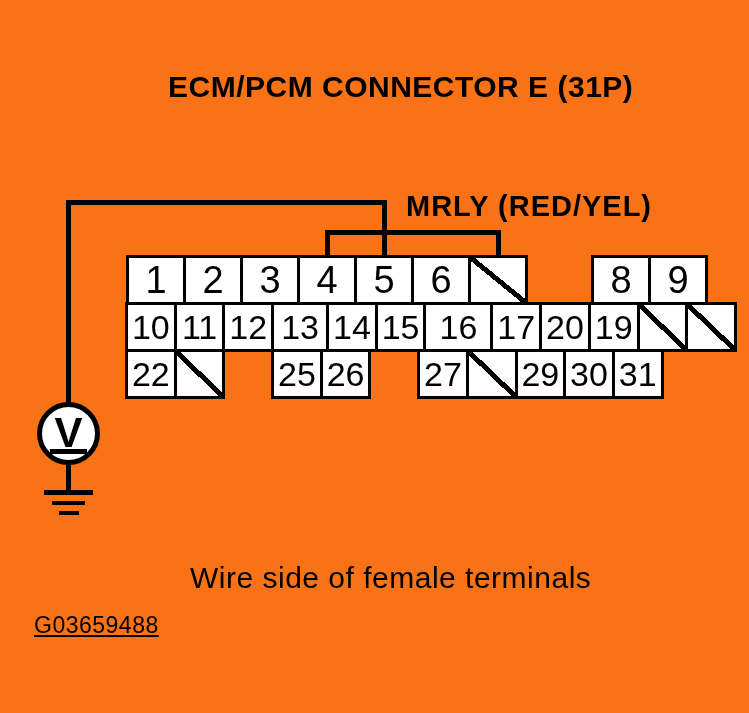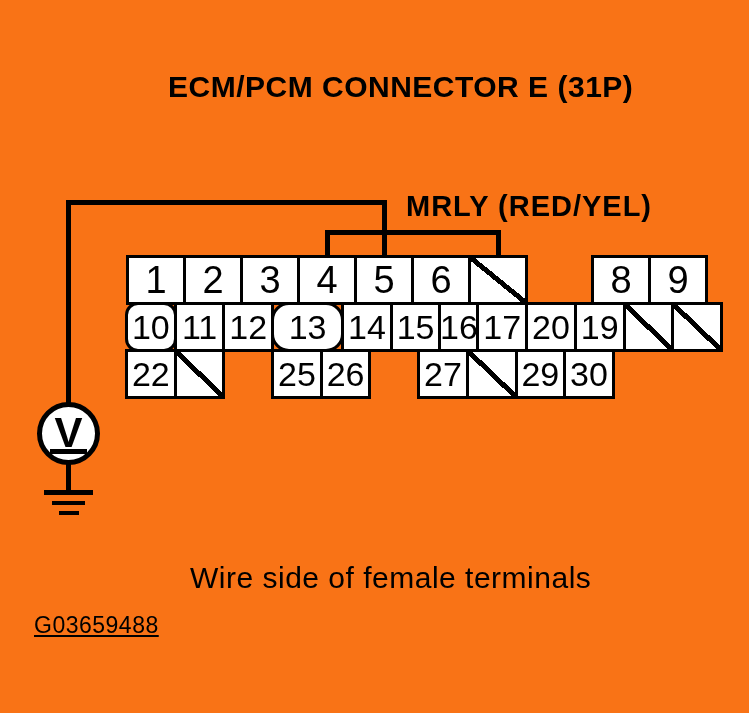--- a/index.html
+++ b/index.html
@@ -44,44 +44,45 @@
         <div class="cell pin" style="width: 60px; font-size: 38px; margin-left: -3px;">3</div>
         <div class="cell pin" style="width: 60px; font-size: 38px; margin-left: -3px;">4</div>
         <div class="cell pin" style="width: 60px; font-size: 38px; margin-left: -3px;">5</div>
         <div class="cell pin" style="width: 60px; font-size: 38px; margin-left: -3px;">6</div>
         <div class="cell slash" style="width: 60px; font-size: 38px; margin-left: -3px;"></div>
         <div class="cell gap" style="width: 69px; font-size: 38px; margin-left: -3px;"></div>
         <div class="cell pin" style="width: 60px; font-size: 38px; margin-left: -3px;">8</div>
         <div class="cell pin" style="width: 60px; font-size: 38px; margin-left: -3px;">9</div>
       </div>
       <div class="pin-row" style="left: 125px; top: 302px; height: 50px;">
-        <div class="cell pin" style="width: 51.7px; font-size: 34px; border-radius: 13px;">10</div>
+        <div class="cell pin" style="width: 51.7px; font-size: 34px;">10</div>
         <div class="cell pin" style="width: 51.7px; font-size: 34px; margin-left: -3px;">11</div>
         <div class="cell pin" style="width: 51.7px; font-size: 34px; margin-left: -3px;">12</div>
-        <div class="cell pin" style="width: 73px; font-size: 34px; margin-left: -3px; border-radius: 18px;">13</div>
+        <div class="cell pin" style="width: 58px; font-size: 34px; margin-left: -3px;">13</div>
         <div class="cell pin" style="width: 51.7px; font-size: 34px; margin-left: -3px;">14</div>
         <div class="cell pin" style="width: 51.7px; font-size: 34px; margin-left: -3px;">15</div>
-        <div class="cell pin" style="width: 41px; font-size: 34px; margin-left: -3px;">16</div>
+        <div class="cell pin" style="width: 70px; font-size: 34px; margin-left: -3px;">16</div>
         <div class="cell pin" style="width: 51.7px; font-size: 34px; margin-left: -3px;">17</div>
         <div class="cell pin" style="width: 51.7px; font-size: 34px; margin-left: -3px;">20</div>
         <div class="cell pin" style="width: 51.7px; font-size: 34px; margin-left: -3px;">19</div>
         <div class="cell slash" style="width: 51.7px; font-size: 34px; margin-left: -3px;"></div>
         <div class="cell slash" style="width: 51.7px; font-size: 34px; margin-left: -3px;"></div>
       </div>
       <div class="pin-row" style="left: 125px; top: 349px; height: 50px;">
         <div class="cell pin" style="width: 51.7px; font-size: 34px;">22</div>
         <div class="cell slash" style="width: 51.7px; font-size: 34px; margin-left: -3px;"></div>
         <div class="cell gap" style="width: 51.7px; font-size: 34px; margin-left: -3px;"></div>
         <div class="cell pin" style="width: 51.7px; font-size: 34px; margin-left: -3px;">25</div>
         <div class="cell pin" style="width: 51.7px; font-size: 34px; margin-left: -3px;">26</div>
         <div class="cell gap" style="width: 51.7px; font-size: 34px; margin-left: -3px;"></div>
         <div class="cell pin" style="width: 51.7px; font-size: 34px; margin-left: -3px;">27</div>
         <div class="cell slash" style="width: 51.7px; font-size: 34px; margin-left: -3px;"></div>
         <div class="cell pin" style="width: 51.7px; font-size: 34px; margin-left: -3px;">29</div>
         <div class="cell pin" style="width: 51.7px; font-size: 34px; margin-left: -3px;">30</div>
+        <div class="cell pin" style="width: 51.7px; font-size: 34px; margin-left: -3px;">31</div>
       </div>
     </div>
 
   <svg style="left:35px;top:400px;" width="67" height="67" viewBox="0 0 67 67">
     <circle cx="33.5" cy="33.5" r="29" fill="#ffffff" stroke="#000000" stroke-width="5"></circle>
     <text x="33.5" y="47" text-anchor="middle" font-family="Liberation Sans, sans-serif" font-size="42" font-weight="bold" fill="#000000">V</text>
     <line x1="15" y1="51.5" x2="52" y2="51.5" stroke="#000000" stroke-width="5"></line>
   </svg>
 
   <div class="ink" style="left:66px;top:464px;width:5px;height:28px;"></div>

